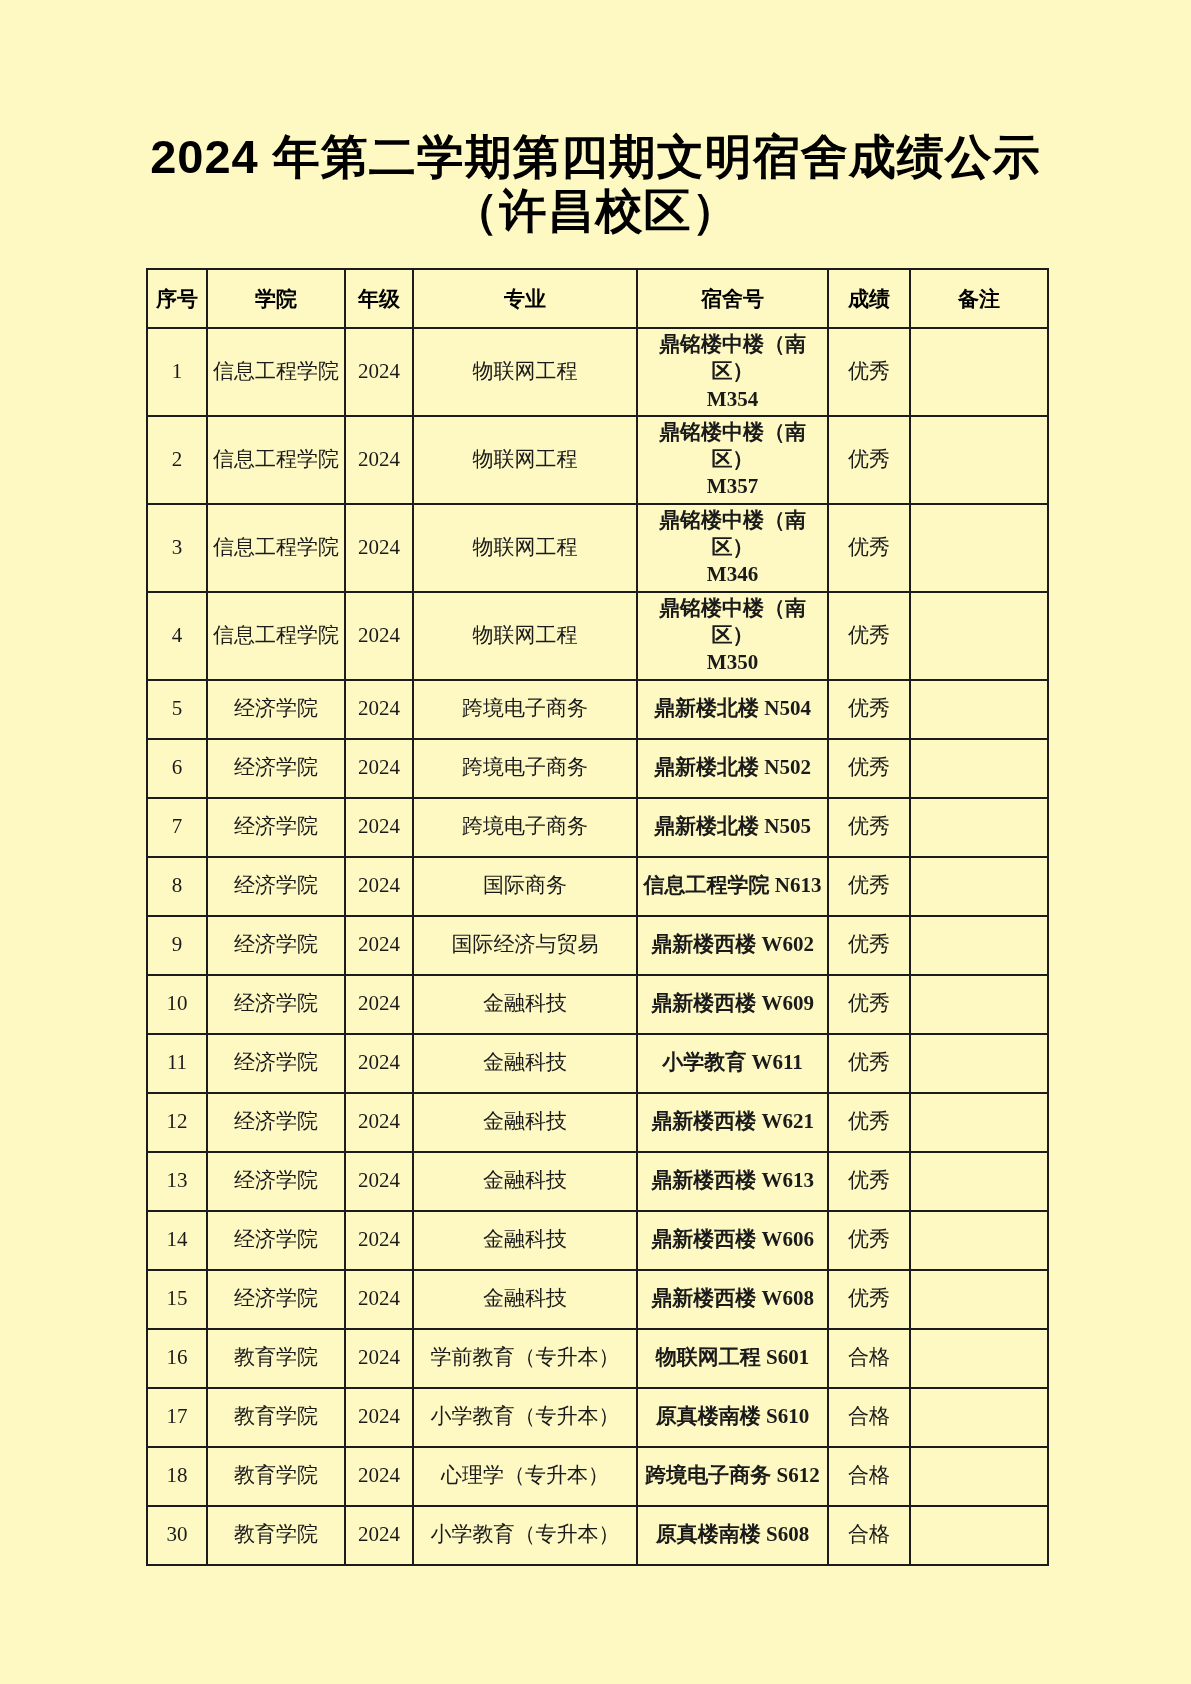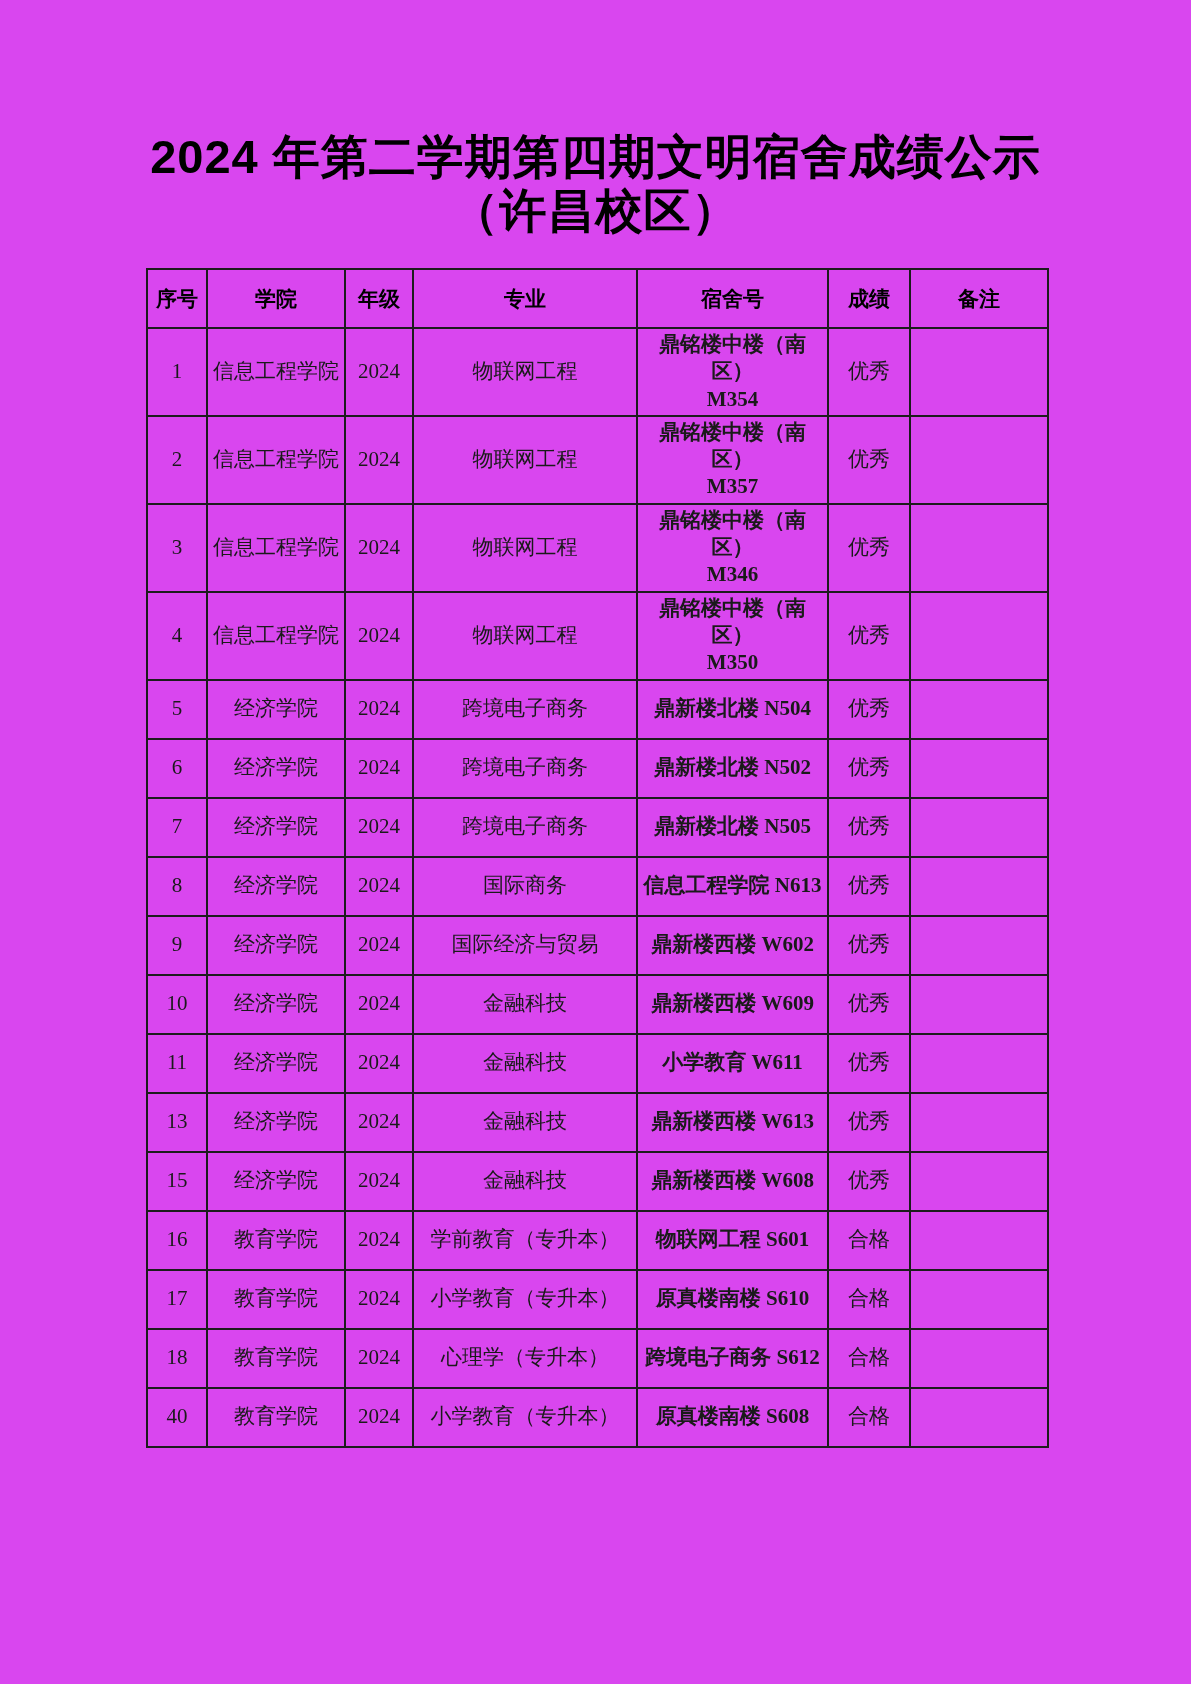--- a/index.html
+++ b/index.html
@@ -4,21 +4,21 @@
 <style>
   html, body {
     margin: 0;
     padding: 0;
     background: #ffffff;
   }
   .page {
     position: relative;
     width: 1191px;
     height: 1684px;
-    background: #d946ef;
+    background: #fef9c3;
     color: #000000;
     font-family: "Liberation Serif", "DejaVu Serif", serif;
     overflow: hidden;
   }
   .title {
     position: absolute;
     top: 130px;
     left: 0;
     right: 0;
     margin: 0;
@@ -192,25 +192,43 @@
         <tr>
     <td class="c-no">11</td>
     <td class="c-college">经济学院</td>
     <td class="c-grade">2024</td>
     <td class="c-major">金融科技</td>
     <td class="c-dorm">小学教育 W611</td>
     <td class="c-score">优秀</td>
     <td class="c-remark"></td>
   </tr>
         <tr>
+    <td class="c-no">12</td>
+    <td class="c-college">经济学院</td>
+    <td class="c-grade">2024</td>
+    <td class="c-major">金融科技</td>
+    <td class="c-dorm">鼎新楼西楼 W621</td>
+    <td class="c-score">优秀</td>
+    <td class="c-remark"></td>
+  </tr>
+        <tr>
     <td class="c-no">13</td>
     <td class="c-college">经济学院</td>
     <td class="c-grade">2024</td>
     <td class="c-major">金融科技</td>
     <td class="c-dorm">鼎新楼西楼 W613</td>
+    <td class="c-score">优秀</td>
+    <td class="c-remark"></td>
+  </tr>
+        <tr>
+    <td class="c-no">14</td>
+    <td class="c-college">经济学院</td>
+    <td class="c-grade">2024</td>
+    <td class="c-major">金融科技</td>
+    <td class="c-dorm">鼎新楼西楼 W606</td>
     <td class="c-score">优秀</td>
     <td class="c-remark"></td>
   </tr>
         <tr>
     <td class="c-no">15</td>
     <td class="c-college">经济学院</td>
     <td class="c-grade">2024</td>
     <td class="c-major">金融科技</td>
     <td class="c-dorm">鼎新楼西楼 W608</td>
     <td class="c-score">优秀</td>
@@ -237,21 +255,21 @@
         <tr>
     <td class="c-no">18</td>
     <td class="c-college">教育学院</td>
     <td class="c-grade">2024</td>
     <td class="c-major">心理学（专升本）</td>
     <td class="c-dorm">跨境电子商务 S612</td>
     <td class="c-score">合格</td>
     <td class="c-remark"></td>
   </tr>
         <tr>
-    <td class="c-no">40</td>
+    <td class="c-no">30</td>
     <td class="c-college">教育学院</td>
     <td class="c-grade">2024</td>
     <td class="c-major">小学教育（专升本）</td>
     <td class="c-dorm">原真楼南楼 S608</td>
     <td class="c-score">合格</td>
     <td class="c-remark"></td>
   </tr>
       </tbody>
   </table>
 

